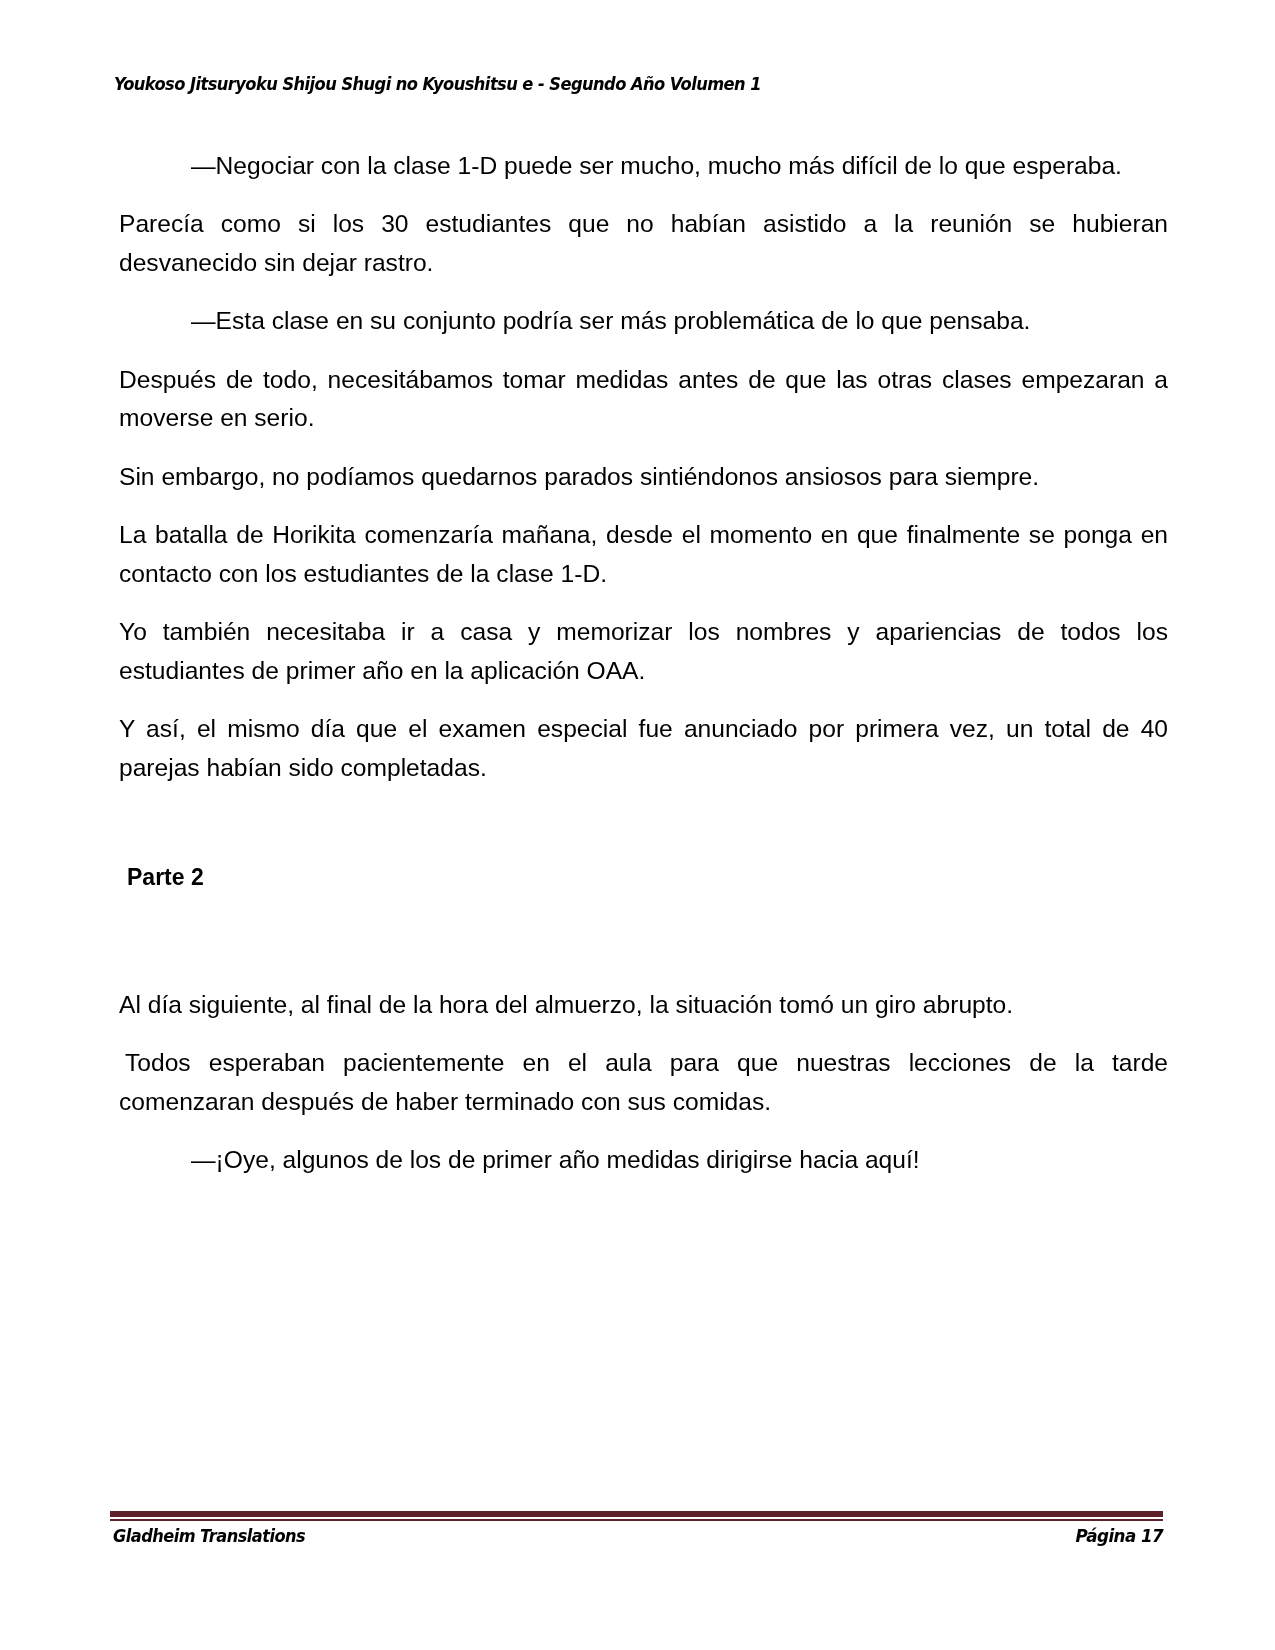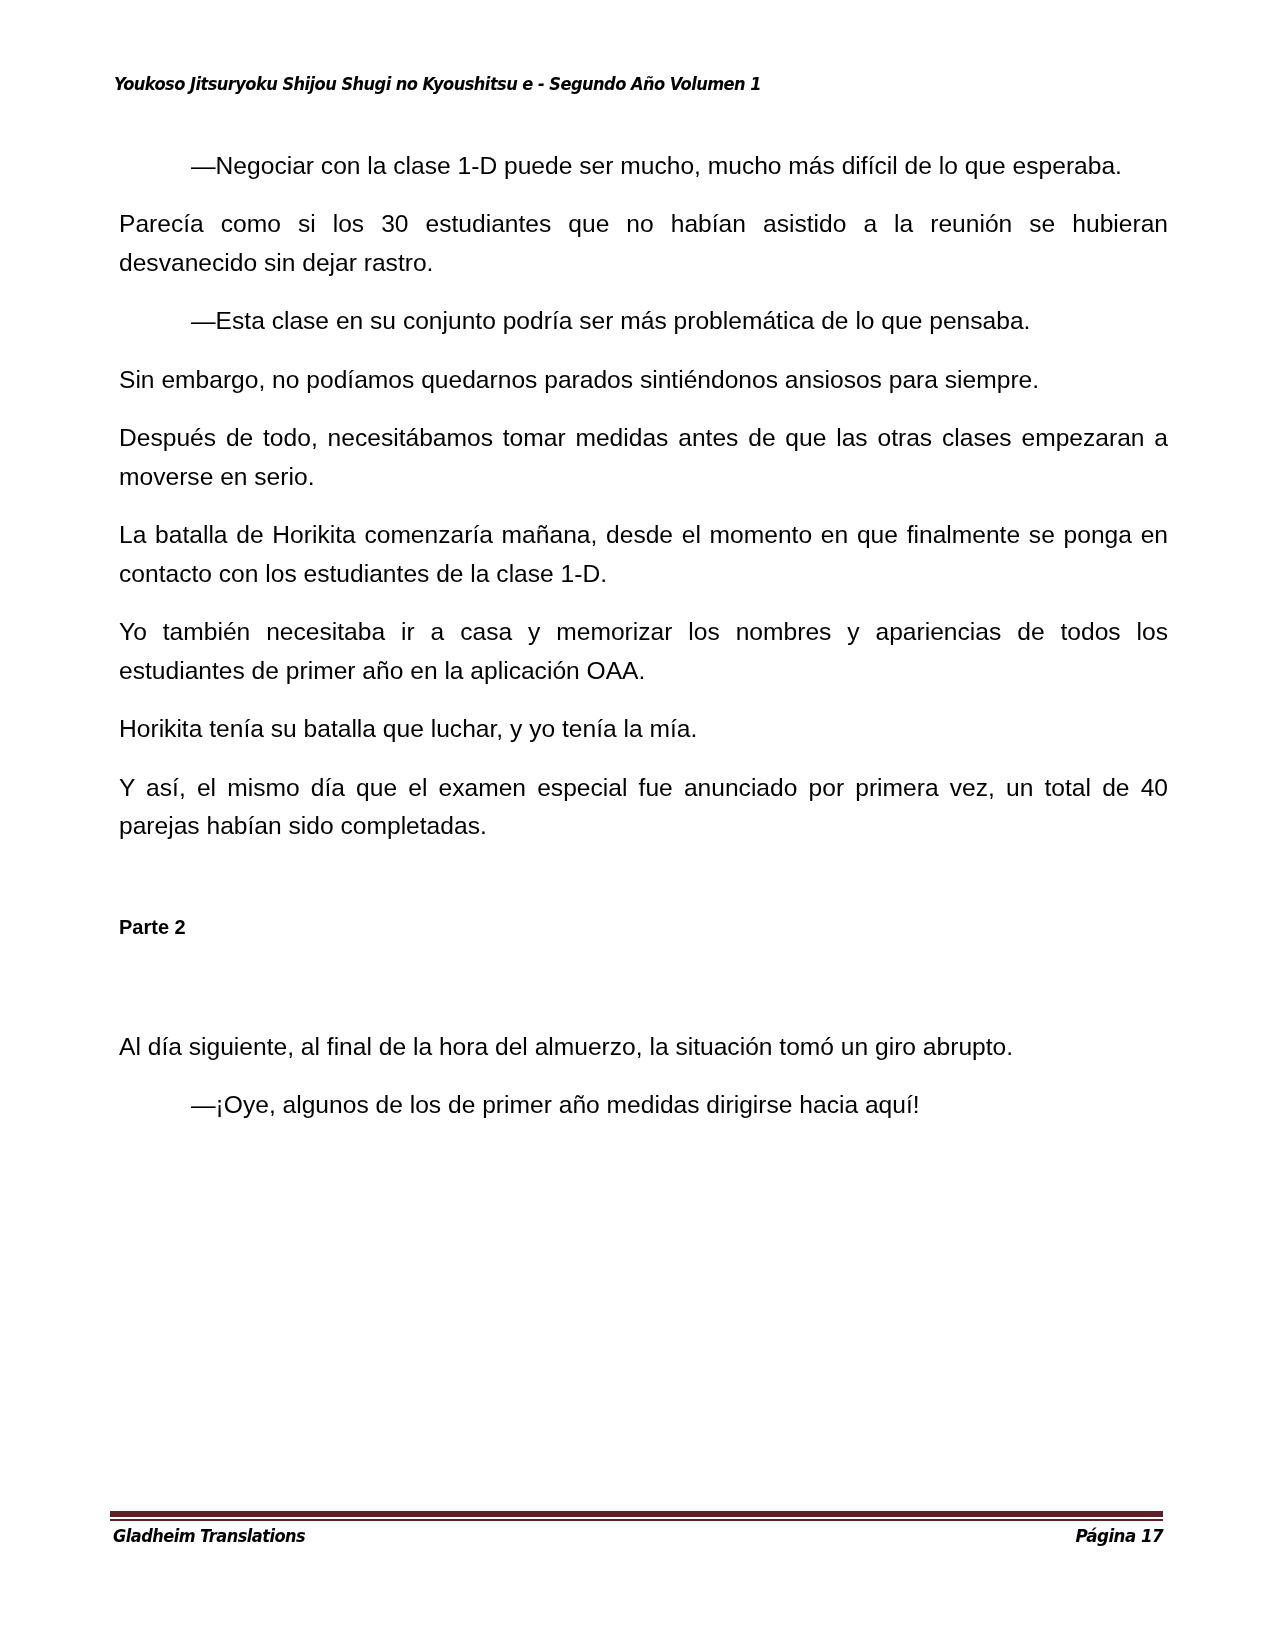--- a/index.html
+++ b/index.html
@@ -44,22 +44,22 @@
     text-indent: 72px;
   }
   .body-text p.lead-space {
     text-indent: 6px;
   }
   .body-text p.no-justify {
     text-align: left;
   }
   .section-title {
     font-weight: bold;
-    font-size: 20px;
-    margin: 0 !important;
+    font-size: 23px;
+    margin: 8px !important;
     text-align: left !important;
   }
   .spacer-before-title { height: 43px; }
   .spacer-after-title { height: 81px; }
 
   .footer-rule {
     position: absolute;
     left: 110px;
     top: 1511px;
     width: 1053px;
@@ -97,31 +97,31 @@
 </style>
 </head>
 <body>
 
 <div class="page-header">Youkoso Jitsuryoku Shijou Shugi no Kyoushitsu e - Segundo Año Volumen 1</div>
 
 <div class="body-text">
   <p class="indent">—Negociar con la clase 1-D puede ser mucho, mucho más difícil de lo que esperaba.</p>
   <p>Parecía como si los 30 estudiantes que no habían asistido a la reunión se hubieran desvanecido sin dejar rastro.</p>
   <p class="indent">—Esta clase en su conjunto podría ser más problemática de lo que pensaba.</p>
+  <p>Después de todo, necesitábamos tomar medidas antes de que las otras clases empezaran a moverse en serio.</p>
   <p>Sin embargo, no podíamos quedarnos parados sintiéndonos ansiosos para siempre.</p>
-  <p>Después de todo, necesitábamos tomar medidas antes de que las otras clases empezaran a moverse en serio.</p>
   <p>La batalla de Horikita comenzaría mañana, desde el momento en que finalmente se ponga en contacto con los estudiantes de la clase 1-D.</p>
   <p>Yo también necesitaba ir a casa y memorizar los nombres y apariencias de todos los estudiantes de primer año en la aplicación OAA.</p>
-  <p class="no-justify">Horikita tenía su batalla que luchar, y yo tenía la mía.</p>
   <p>Y así, el mismo día que el examen especial fue anunciado por primera vez, un total de 40 parejas habían sido completadas.</p>
 
   <div class="spacer-before-title"></div>
   <p class="section-title">Parte 2</p>
   <div class="spacer-after-title"></div>
 
   <p>Al día siguiente, al final de la hora del almuerzo, la situación tomó un giro abrupto.</p>
+  <p class="lead-space">Todos esperaban pacientemente en el aula para que nuestras lecciones de la tarde comenzaran después de haber terminado con sus comidas.</p>
   <p class="indent no-justify">—¡Oye, algunos de los de primer año medidas dirigirse hacia aquí!</p>
 </div>
 
 <div class="footer-rule"></div>
 <div class="footer-rule-thin"></div>
 <div class="footer-left">Gladheim Translations</div>
 <div class="footer-right">Página 17</div>
 
 </body></html>

